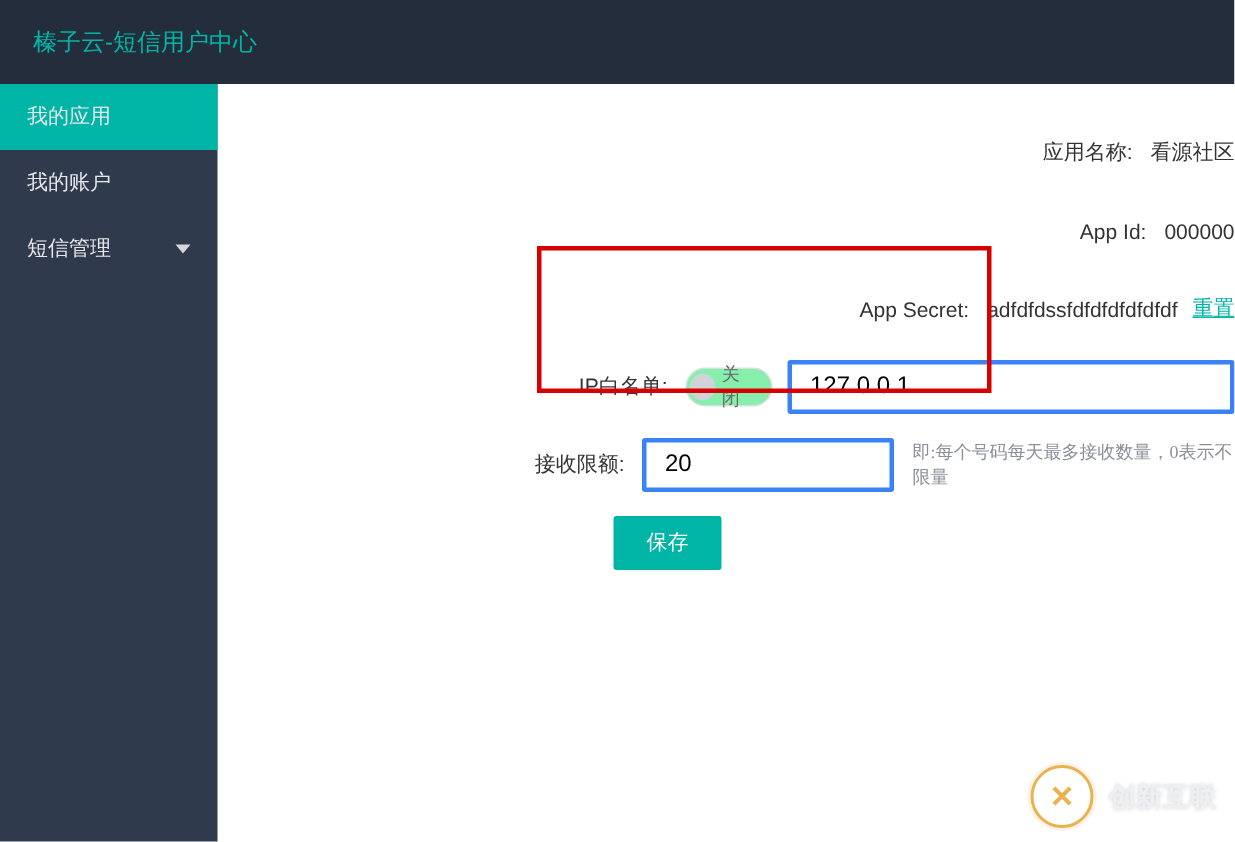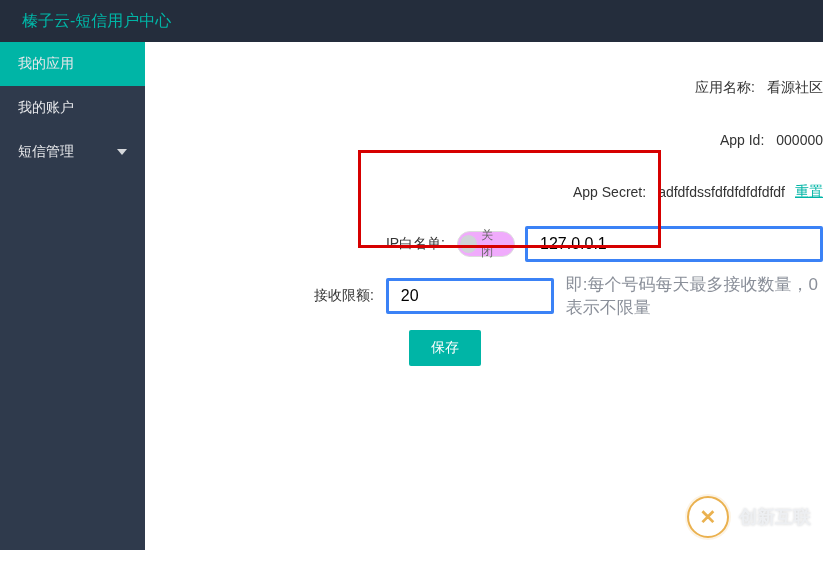--- a/index.html
+++ b/index.html
@@ -1,37 +1,37 @@
 <!DOCTYPE html>
 <html><head>
   <meta charset="utf-8">
   <style>
     * { margin: 0; padding: 0; box-sizing: border-box; }
     body { font-family: -apple-system, "PingFang SC", "Microsoft YaHei", sans-serif; font-size: 14px; background: #fff; width: 823px; height: 561px; overflow: hidden; position: relative; }
-    .header { height: 42px; background: #242d3c; color: #00b5a6; font-size: 16px; display: flex; align-items: center; padding-left: 22px; }
+    .header { height: 56px; background: #242d3c; color: #00b5a6; font-size: 16px; display: flex; align-items: center; padding-left: 22px; }
     .container { display: flex; height: calc(561px - 53px); }
     .sidebar { width: 198px; background: #2f3a4c; color: #e6e7ea; display: flex; flex-direction: column; }
     .sidebar-item { height: 44px; display: flex; align-items: center; padding: 0 18px; cursor: pointer; position: relative; }
     .sidebar-item.active { background: #00b5a6; font-weight: 500; }
     .chevron { position: absolute; right: 18px; width: 0; height: 0; border-left: 5px solid transparent; border-right: 5px solid transparent; border-top: 6px solid rgba(255,255,255,.8); }
     .main { flex: 1; padding: 20px 0 0 0; position: relative; }
     .row { display: flex; align-items: center; min-height: 52px; }
     .label { width: 312px; text-align: right; color: #333; padding-right: 12px; box-sizing: border-box; }
     .label { width: 112px; margin-left: 0; }
     .row { padding-left: 200px; justify-content: flex-end; }
     .value { color: #333; }
     .link { color: #00b5a6; margin-left: 10px; cursor: pointer; text-decoration: underline; }
     .highlight-box { position: absolute; border: 3px solid #d60000; left: 213px; top: 108px; width: 303px; height: 98px; pointer-events: none; }
-    .toggle { display: inline-flex; align-items: center; border: 1px solid #ddd; border-radius: 14px; background: #f0abfc; height: 26px; padding: 2px 10px 2px 2px; width: 58px; }
+    .toggle { display: inline-flex; align-items: center; border: 1px solid #ddd; border-radius: 14px; background: #86efac; height: 26px; padding: 2px 10px 2px 2px; width: 58px; }
     .toggle-knob { width: 18px; height: 18px; border-radius: 50%; background: #cfd3d7; margin-right: 4px; }
     .toggle-text { font-size: 12px; color: #666; }
     .input { border: 3px solid #3b82f6; height: 36px; padding: 0 12px; font-size: 16px; border-radius: 2px; outline: none; }
     .input.ip { width: 298px; margin-left: 10px; }
     .input.limit { width: 168px; }
-    .hint { color: #8a8f99; margin-left: 12px; font-size: 17px; }
+    .hint { color: #8a8f99; margin-left: 12px; font-size: 12px; font-family: Liberation Serif, serif; }
     .btn-row { padding-left: 200px; margin-top: 8px; }
     .btn-save2 { background: #00b5a6; color: #fff; border: none; height: 36px; padding: 0 22px; border-radius: 2px; font-size: 14px; cursor: pointer; margin-left: 64px; }
     .corner-logo { position: absolute; bottom: 12px; right: 12px; display: flex; align-items: center; gap: 10px; opacity: .9; }
     .logo-circle { width: 42px; height: 42px; border-radius: 50%; background: #fff; border: 2px solid #e8a93c; display: flex; align-items: center; justify-content: center; color: #e8a93c; font-weight: 700; font-size: 20px; box-shadow: 0 0 0 2px rgba(232,169,60,.15); }
     .logo-text { color: #eceef1; font-size: 18px; font-weight: 600; text-shadow: 0 0 3px rgba(0,0,0,.2); }
     
     .row { padding-left: 0; }
     .label { width: 312px; }
     .highlight-box { left: 213px; }
   </style>

